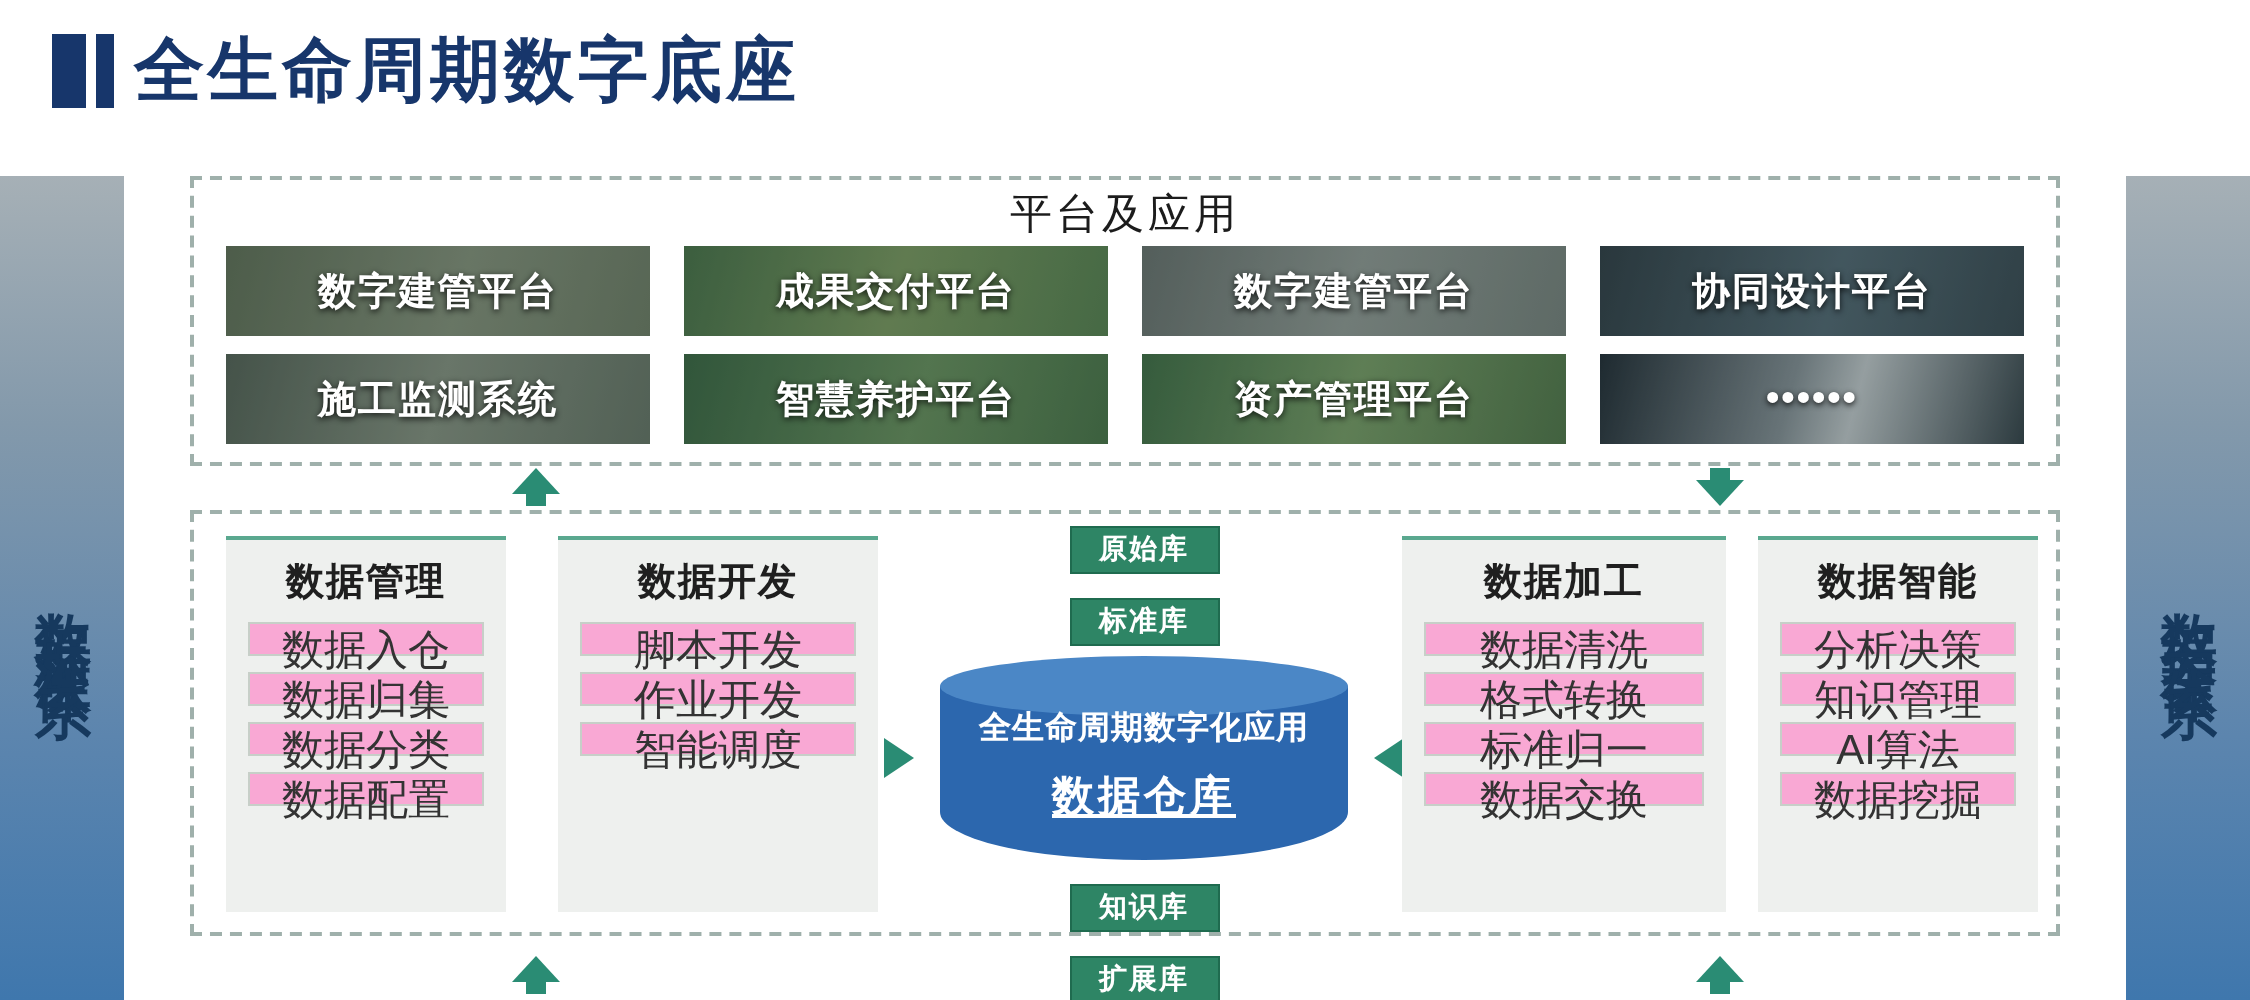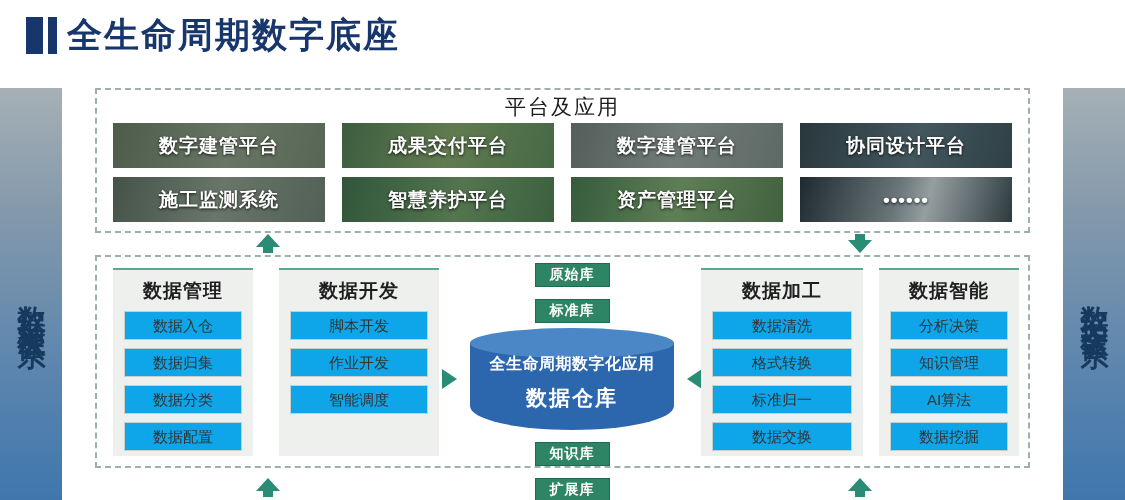--- a/index.html
+++ b/index.html
@@ -61,40 +61,40 @@
   .bot-left{left:256px;top:478px;}
   .bot-right{left:848px;top:478px;}
 
   
   .panel{position:absolute;top:11px;height:188px;background:var(--panel-bg);border-top:2px solid #5aa88f;}
   .panel.p1{left:16px;width:140px;}
   .panel.p2{left:182px;width:160px;}
   .panel.p3{left:604px;width:162px;}
   .panel.p4{left:782px;width:140px;}
   .panel-title{text-align:center;font-size:19px;font-weight:bold;color:#1f1f1f;padding:8px 0 7px;letter-spacing:1px;}
-  .cell{margin:0 11px 8px;height:29px;line-height:27px;background:#0ea5e9;border:1px solid #c7cfc8;
-    text-align:center;font-size:15px;color:#333;}
+  .cell{margin:0 11px 8px;height:17px;line-height:27px;background:#f9a8d4;border:1px solid #c7cfc8;
+    text-align:center;font-size:21px;color:#333;}
 
   
   .center-col{position:absolute;left:348px;width:254px;top:0;height:100%;
     display:flex;flex-direction:column;align-items:center;}
   .badge{background:var(--badge-green);color:#fff;font-size:14px;font-weight:bold;
     padding:2px 14px;margin-top:12px;letter-spacing:1px;border:1px solid #1f6b4f;}
   .badge.first{margin-top:6px;}
   .cyl-row{display:flex;align-items:center;margin-top:5px;gap:13px;}
   .tri-right{width:0;height:0;border-top:10px solid transparent;border-bottom:10px solid transparent;border-left:15px solid var(--teal);}
   .tri-left{width:0;height:0;border-top:10px solid transparent;border-bottom:10px solid transparent;border-right:15px solid var(--teal);}
   .cylinder{position:relative;width:204px;height:102px;}
   .cyl-top{position:absolute;top:0;left:0;right:0;height:30px;border-radius:50%;background:#4b87c6;z-index:2;}
   .cyl-body{position:absolute;top:15px;bottom:0;left:0;right:0;background:#2c67ae;
     border-radius:0 0 102px 102px / 0 0 24px 24px;}
   .cyl-text{position:absolute;inset:0;z-index:3;display:flex;flex-direction:column;
     align-items:center;justify-content:center;padding-top:8px;}
   .cyl-line1{color:#fff;font-weight:bold;font-size:16px;letter-spacing:.5px;}
-  .cyl-line2{color:#fff;font-weight:bold;font-size:21px;margin-top:9px;letter-spacing:2px;}
+  .cyl-line2{color:#fff;font-weight:bold;font-size:21px;margin-top:9px;letter-spacing:2px;text-decoration:underline;}
 </style>
 </head>
 <body>
 
 <div class="stage">
 
   <div class="title-row">
     <span class="title-icon">
       <span class="bar1"></span>
         <span class="bar2"></span>

